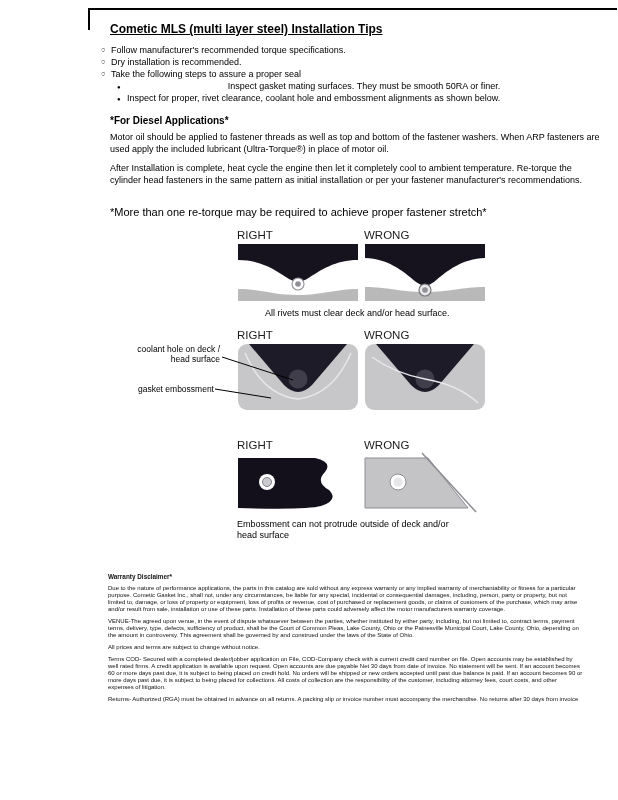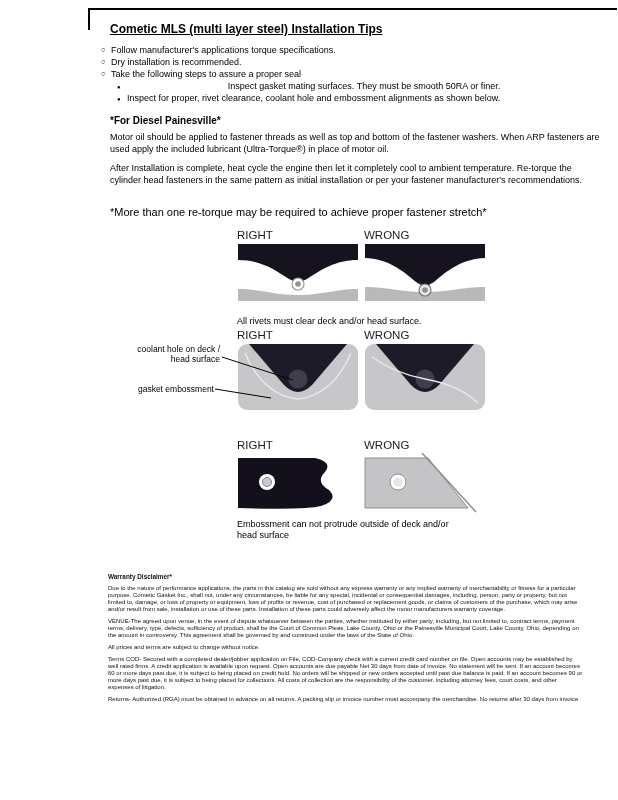--- a/index.html
+++ b/index.html
@@ -46,28 +46,28 @@
 <body>
 
 <div class="page">
 
   <div class="border-top"></div>
   <div class="border-left"></div>
 
   <div class="title">Cometic MLS (multi layer steel) Installation Tips</div>
 
   <div class="tips">
-    <div class="tip">Follow manufacturer's applications torque specifications.</div>
+    <div class="tip">Follow manufacturer's recommended torque specifications.</div>
     <div class="tip">Dry installation is recommended.</div>
     <div class="tip">Take the following steps to assure a proper seal</div>
     <div class="tip sub">Inspect gasket mating surfaces.  They must be smooth 50RA or finer.</div>
     <div class="tip sub">Inspect for proper, rivet clearance, coolant hole and embossment alignments as shown below.</div>
   </div>
 
-  <div class="diesel-heading">*For Diesel Painesville*</div>
+  <div class="diesel-heading">*For Diesel Applications*</div>
   <div class="para para1">Motor oil should be applied to fastener threads as well as top and bottom of the fastener washers. When ARP fasteners are used apply the included lubricant (Ultra-Torque®) in place of motor oil.</div>
   <div class="para para2">After Installation is complete, heat cycle the engine then let it completely cool to ambient temperature. Re-torque the cylinder head fasteners in the same pattern as initial installation or per your fastener manufacturer's recommendations.</div>
   <div class="note">*More than one re-torque may be required to achieve proper fastener stretch*</div>
 
   <div class="dg-label" style="left:237px; top:229px;">RIGHT</div>
   <div class="dg-label" style="left:364px; top:229px;">WRONG</div>
 
   <div class="panel" style="left:237px; top:244px; height:57px;">
     <svg viewBox="0 0 122 57">
       <path d="M1,0 H121 V16 C98,16 84,26 70,35 Q61,40.5 52,35 C38,26 24,16 1,16 Z" fill="#16131f"></path>
@@ -77,21 +77,21 @@
     </svg>
   </div>
   <div class="panel" style="left:364px; top:244px; height:57px;">
     <svg viewBox="0 0 122 57">
       <path d="M1,0 H121 V14 C98,15 84,26 70,38 Q61,45 52,38 C38,26 24,15 1,14 Z" fill="#16131f"></path>
       <path d="M1,57 H121 V43 C98,43 86,48 61,48 C36,48 24,43 1,43 Z" fill="#b9b9ba"></path>
       <circle cx="61" cy="46" r="6" fill="#e8e8ea" stroke="#77777d" stroke-width="1.2"></circle>
       <circle cx="61" cy="46" r="2.8" fill="#8f8f96"></circle>
     </svg>
   </div>
-  <div class="caption" style="top:316px;">All rivets must clear deck and/or head surface.</div>
+  <div class="caption" style="top:308px;margin-left:28px;">All rivets must clear deck and/or head surface.</div>
 
   <div class="dg-label" style="left:237px; top:329px;">RIGHT</div>
   <div class="dg-label" style="left:364px; top:329px;">WRONG</div>
 
   <div class="callout callout-coolant">coolant hole on deck / head surface</div>
   <div class="callout callout-emboss">gasket embossment</div>
 
   <div class="panel" style="left:237px; top:343px; height:68px;">
     <svg viewBox="0 0 122 68">
       <rect x="1" y="1" width="120" height="66" rx="9" fill="#c7c7c9"></rect>

